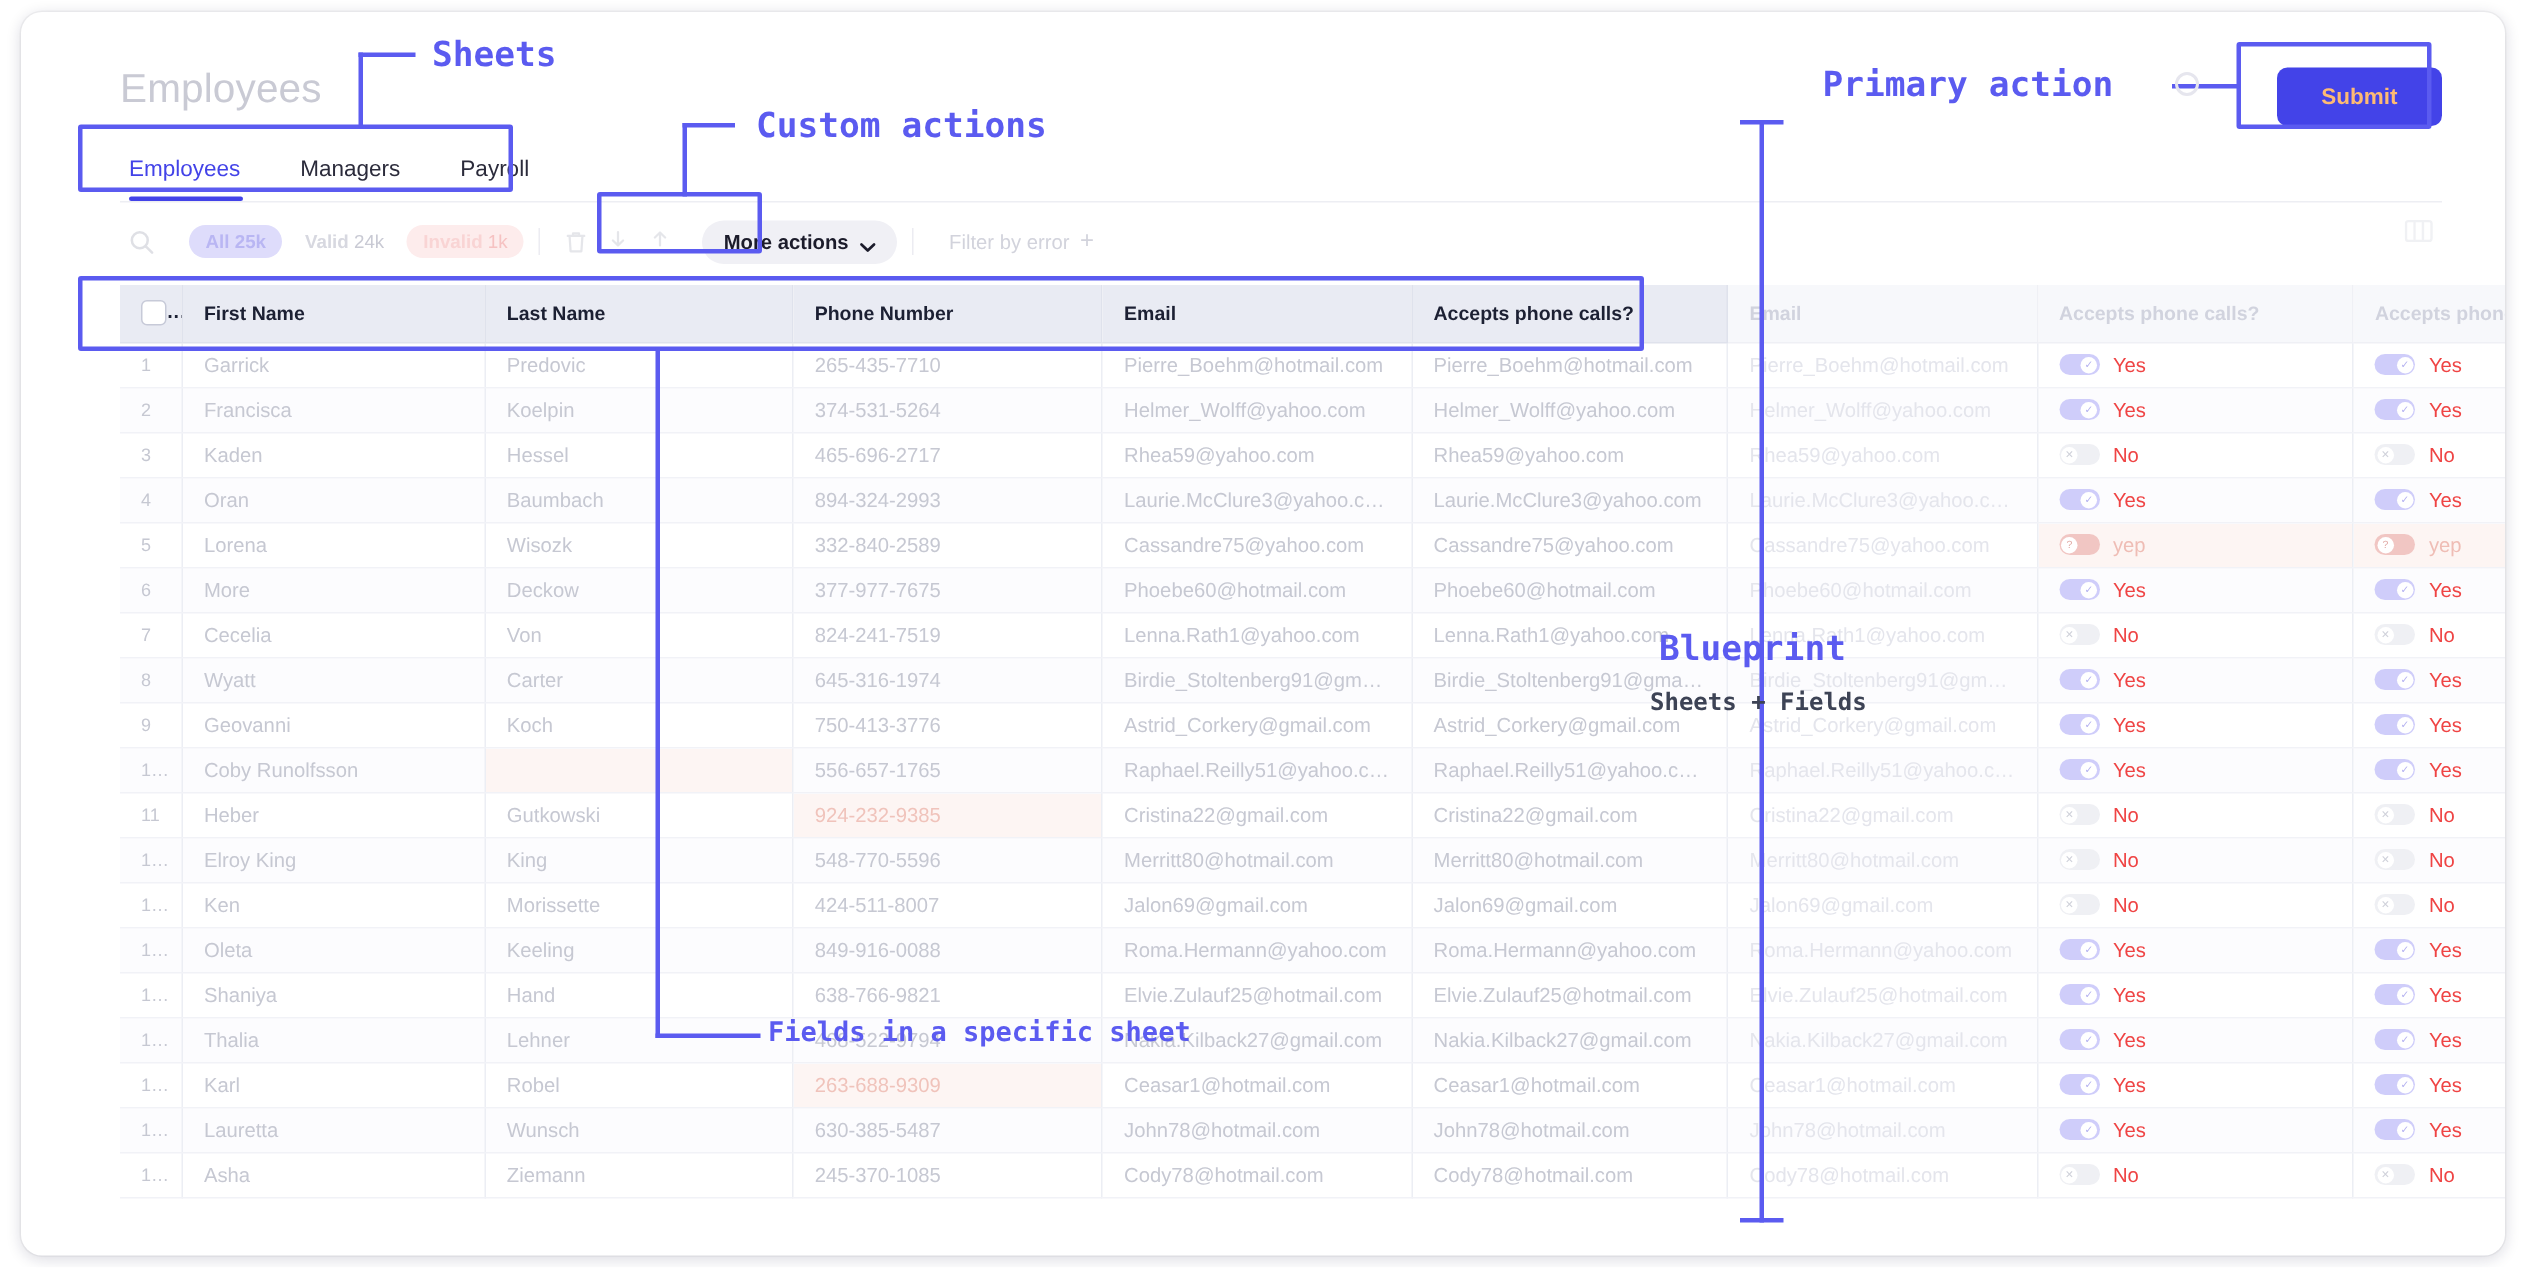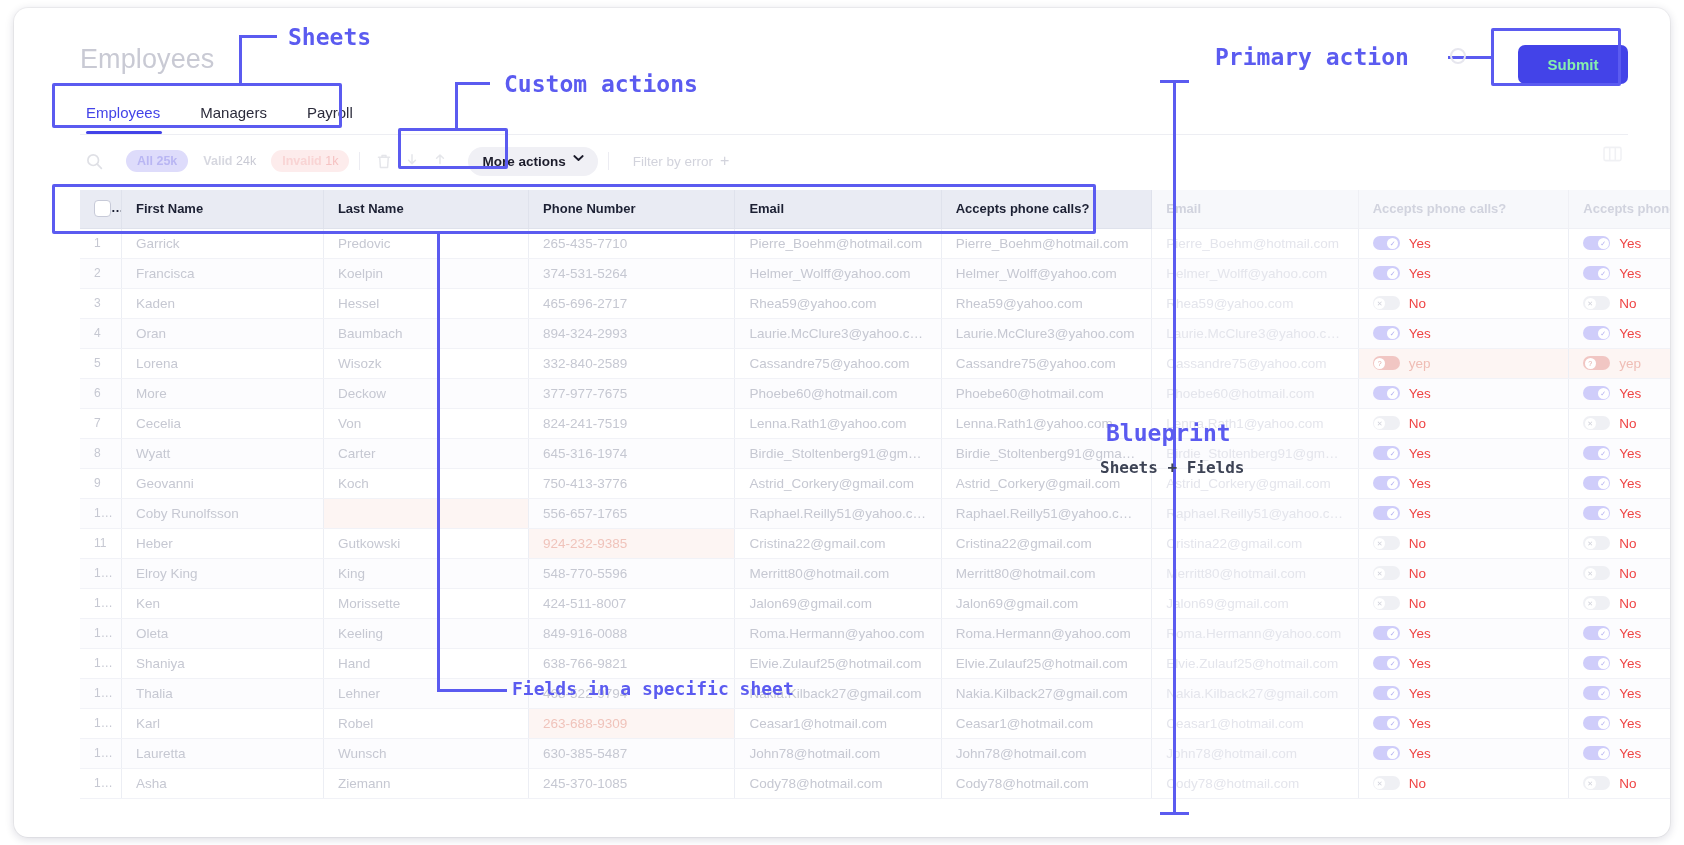--- a/index.html
+++ b/index.html
@@ -30,21 +30,21 @@
   .page-title {
     position: absolute; left: 66px; top: 36px;
     font-size: 27px; font-weight: 400; color: #c9cad4;
     letter-spacing: .1px;
   }
   .submit-btn {
     position: absolute; right: 42px; top: 37px;
     width: 110px; height: 39px;
     background: #4343e8;
     border: none; border-radius: 7px;
-    color: #86efac; font-size: 15px; font-weight: 700;
+    color: #fdba74; font-size: 15px; font-weight: 700;
     font-family: "Liberation Sans", sans-serif;
     cursor: pointer;
   }
 
   
   .tabs {
     position: absolute; left: 66px; top: 88px;
     display: flex; align-items: flex-end; gap: 0;
   }
   .tab {
@@ -81,21 +81,21 @@
     padding: 4px 11px; border-radius: 11px;
     font-size: 12.5px; font-weight: 700; white-space: nowrap;
   }
   .pill.all { background: #dedcfb; color: #b9b6f3; }
   .pill.valid { background: transparent; color: #c9cad4; font-weight: 400; }
   .pill.valid b { color: #d7d8e0; font-weight: 700; }
   .pill.invalid { background: #fdecec; color: #f6c2c2; font-weight: 400; text-align: center; }
   .pill.invalid b { color: #f9d4d4; font-weight: 700; }
   .tb-sep { width: 1px; height: 18px; background: #ececf2; margin: 0 10px; }
   .more-actions {
-    display: flex; align-items: flex-start; gap: 7px;
+    display: flex; align-items: flex-end; gap: 7px;
     background: #f0f0f5; border-radius: 16px;
     padding: 7px 14px; font-size: 13.5px; font-weight: 700; color: #1c1c2b;
     cursor: pointer; white-space: nowrap;
   }
   .filter-pill {
     display: flex; align-items: center; gap: 7px;
     border-radius: 16px; padding: 7px 14px;
     font-size: 13.5px; color: #d2d3dc; cursor: pointer; white-space: nowrap;
   }
   .tb-spacer { flex: 1; }

